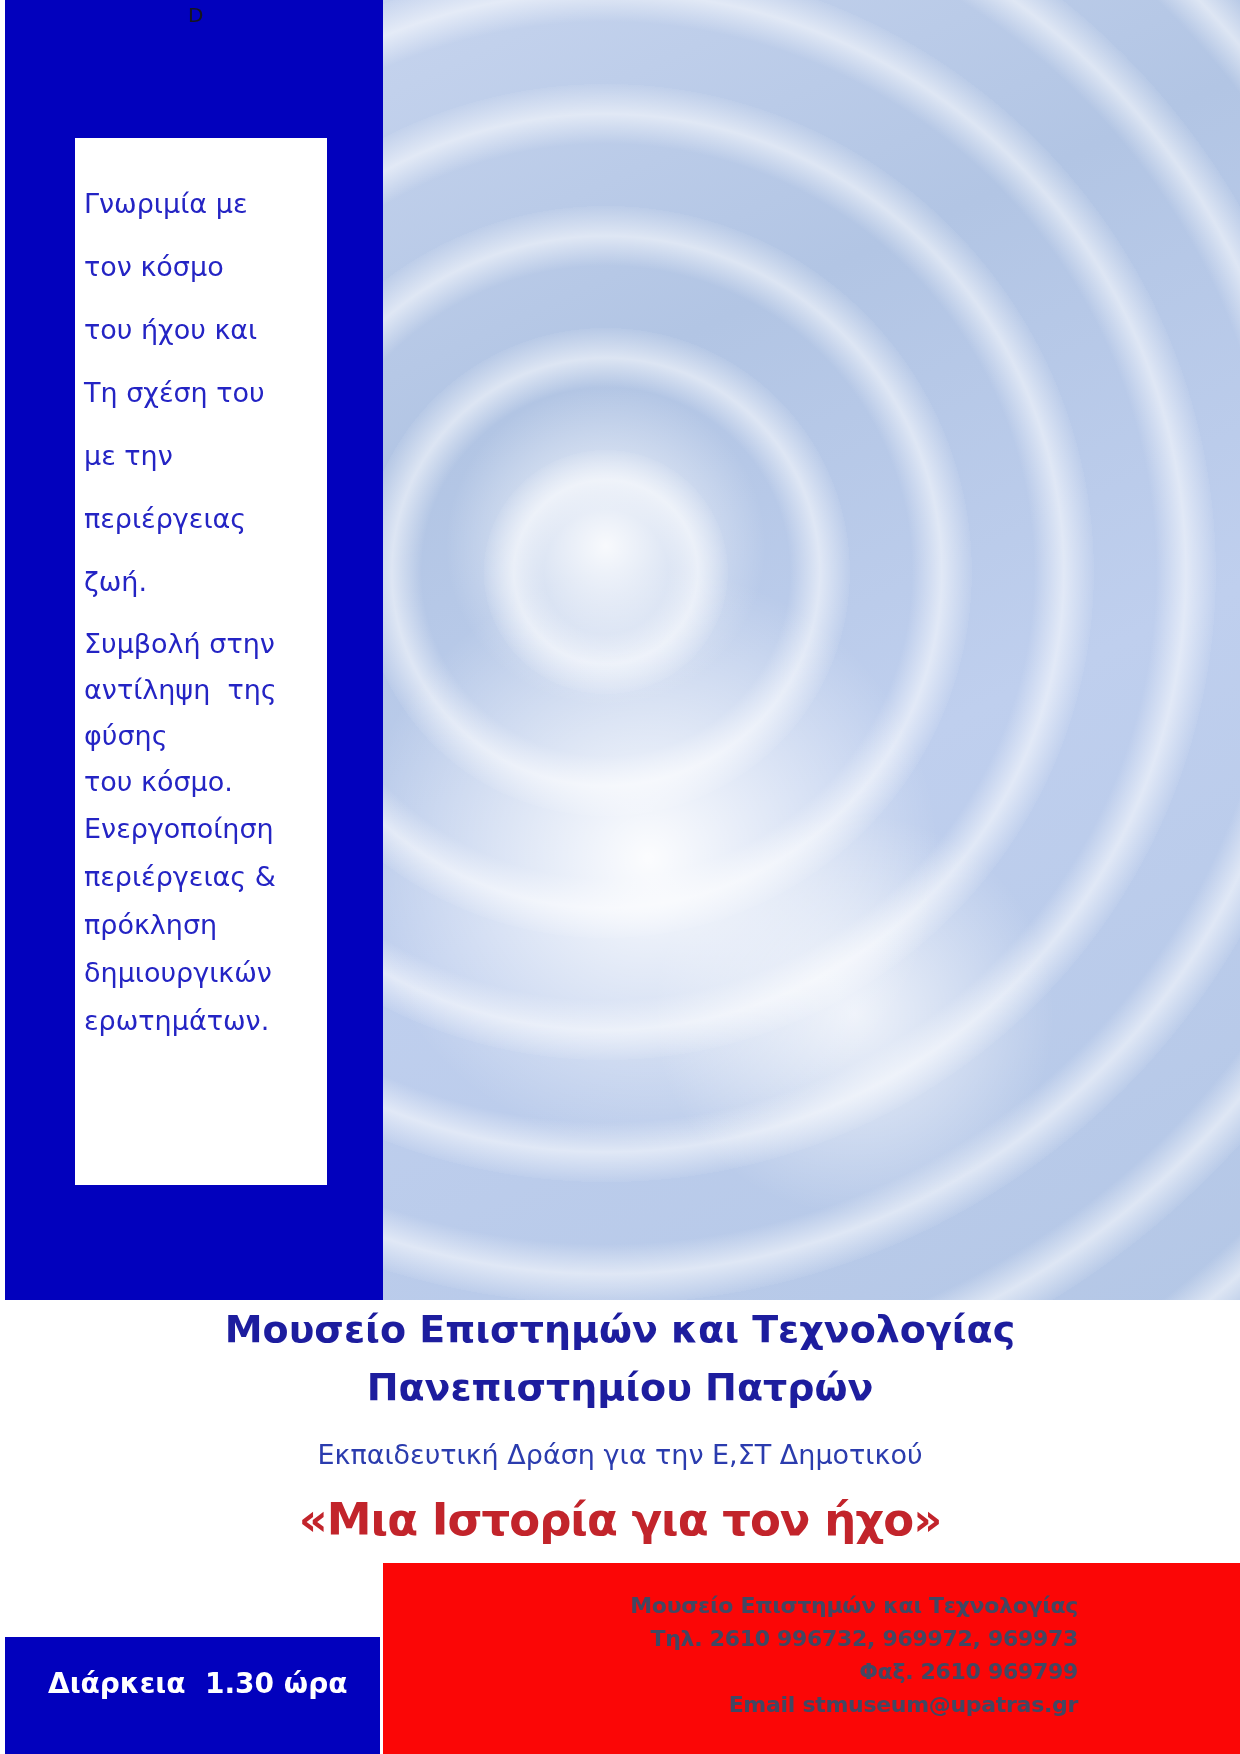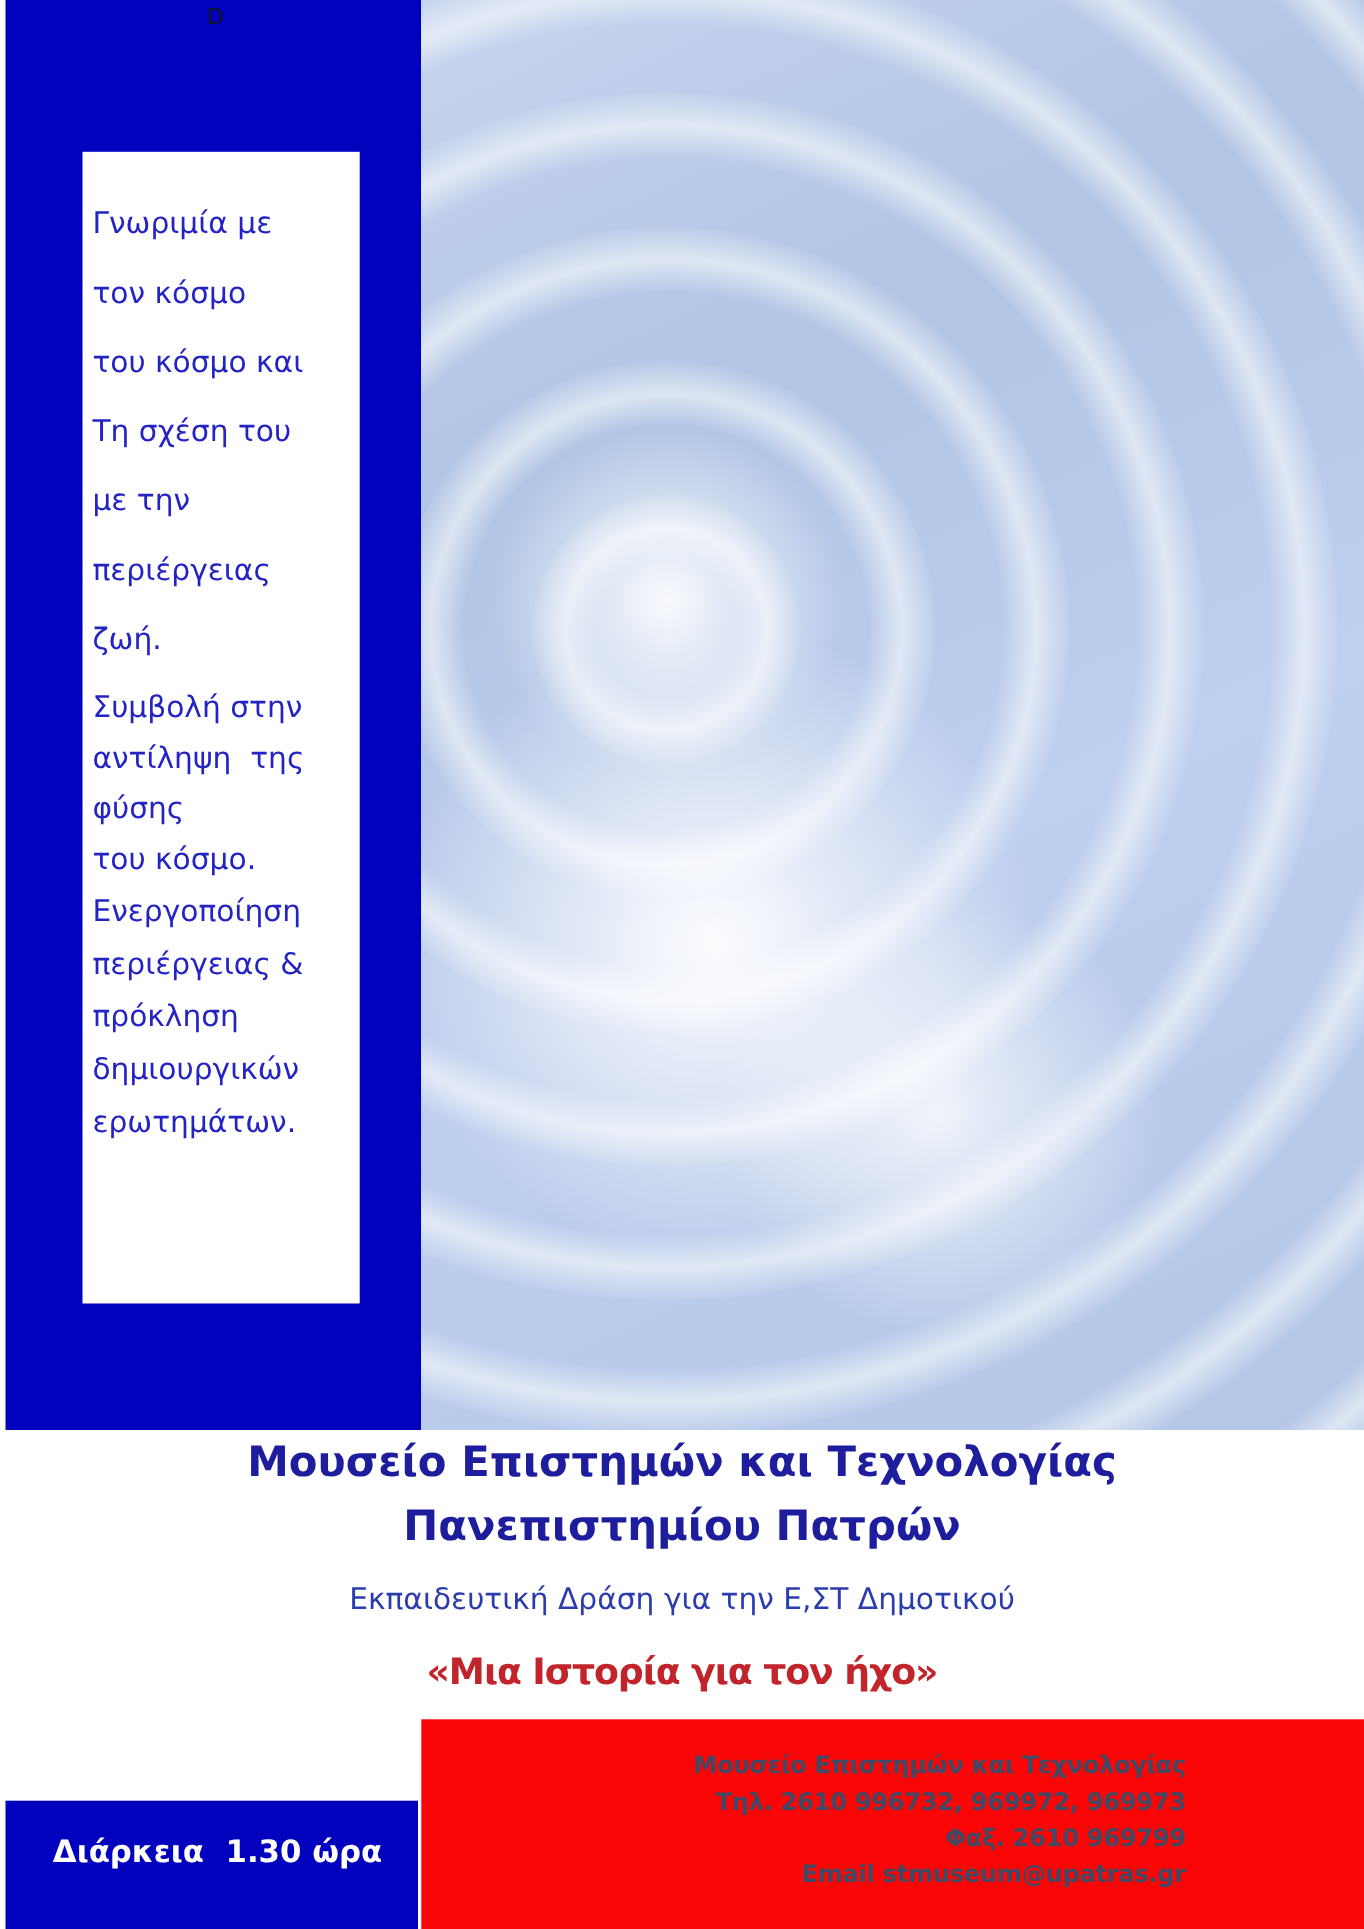--- a/index.html
+++ b/index.html
@@ -28,21 +28,21 @@
       radial-gradient(circle 200px at 55% 78%, rgba(255,255,255,0.75), rgba(255,255,255,0) 100%),
       repeating-radial-gradient(circle at 26% 44%,
         rgba(255,255,255,0) 0px, rgba(255,255,255,0) 62px,
         rgba(255,255,255,0.55) 92px, rgba(255,255,255,0.05) 122px),
       linear-gradient(155deg, #c6d4ee 0%, #b2c5e4 28%, #bfcfee 58%, #b4c7e6 100%);
   }
   
   .headings{position:absolute;left:0;top:1300px;width:1240px;text-align:center;}
   .h1{color:#1d1d9e;font-weight:bold;font-size:38px;line-height:58px;}
   .subtitle{color:#2b3cae;font-size:27px;line-height:30px;margin-top:24px;}
-  .event-title{color:#c2242b;font-weight:800;font-size:33px;line-height:52px;margin-top:24px;letter-spacing:-1px;}
+  .event-title{color:#c2242b;font-weight:800;font-size:45px;line-height:52px;margin-top:24px;letter-spacing:-1px;}
   
   .footer-blue{position:absolute;left:5px;top:1637px;width:375px;height:191px;background:#0201bd;}
   .duration{
     position:absolute;left:43px;top:30px;color:#ffffff;font-weight:bold;font-size:28px;white-space:pre-wrap;
   }
   .footer-red{position:absolute;left:383px;top:1563px;width:857px;height:191px;background:#fb0606;}
   .contact{
     position:absolute;right:162px;top:26px;text-align:right;color:#414863;font-weight:bold;
     font-size:22px;letter-spacing:-0.3px;
   }
@@ -52,21 +52,21 @@
 <body>
 
 <div class="page">
 
   <div class="sidebar">
     <div class="marker">D</div>
     <div class="white-panel">
       <div class="para p1">
           <div class="pline">Γνωριμία με</div>
           <div class="pline">τον κόσμο</div>
-          <div class="pline">του κόσμο και</div>
+          <div class="pline">του ήχου και</div>
           <div class="pline">Τη σχέση του</div>
           <div class="pline">με την</div>
           <div class="pline">περιέργειας</div>
           <div class="pline">ζωή.</div>
         </div>
       <div class="para p2">
           <div class="pline">Συμβολή στην</div>
           <div class="pline">αντίληψη  της</div>
           <div class="pline">φύσης</div>
           <div class="pline">του κόσμο.</div>

